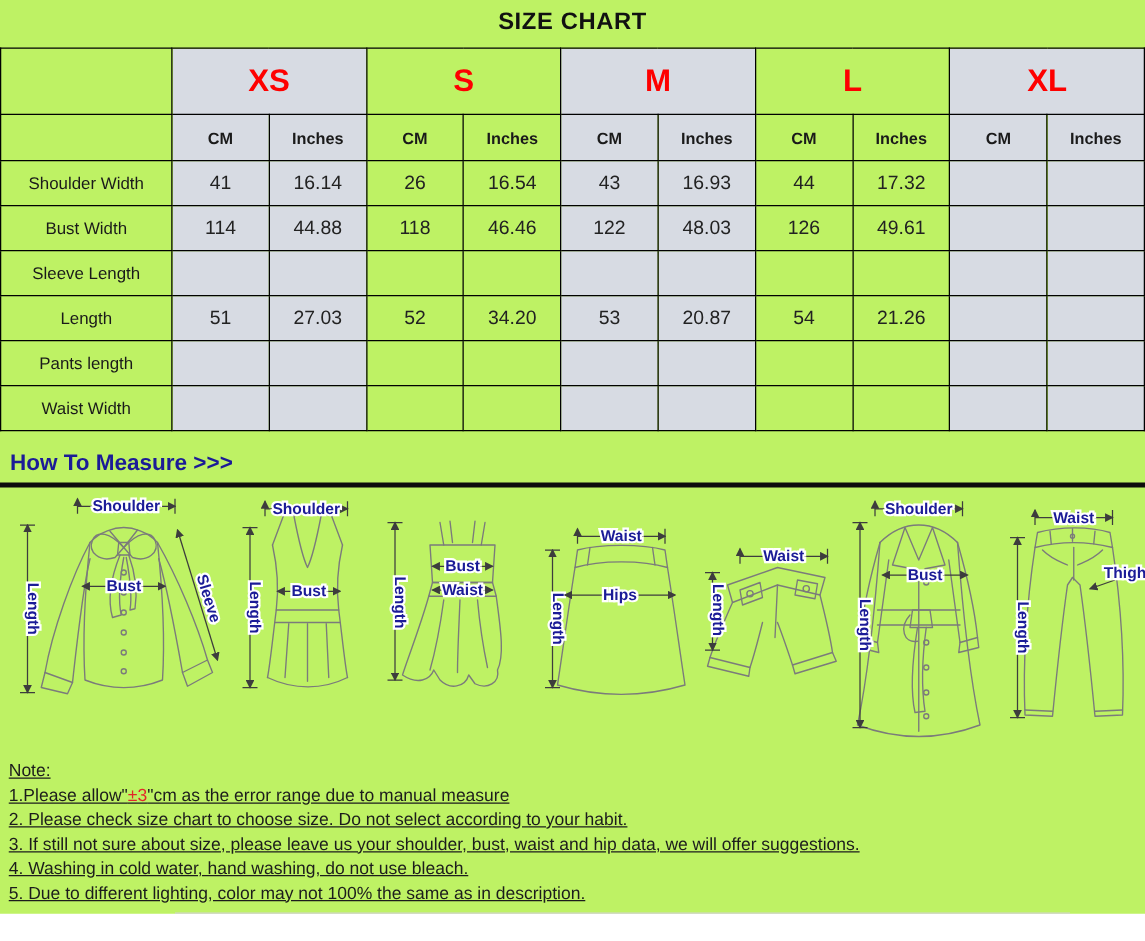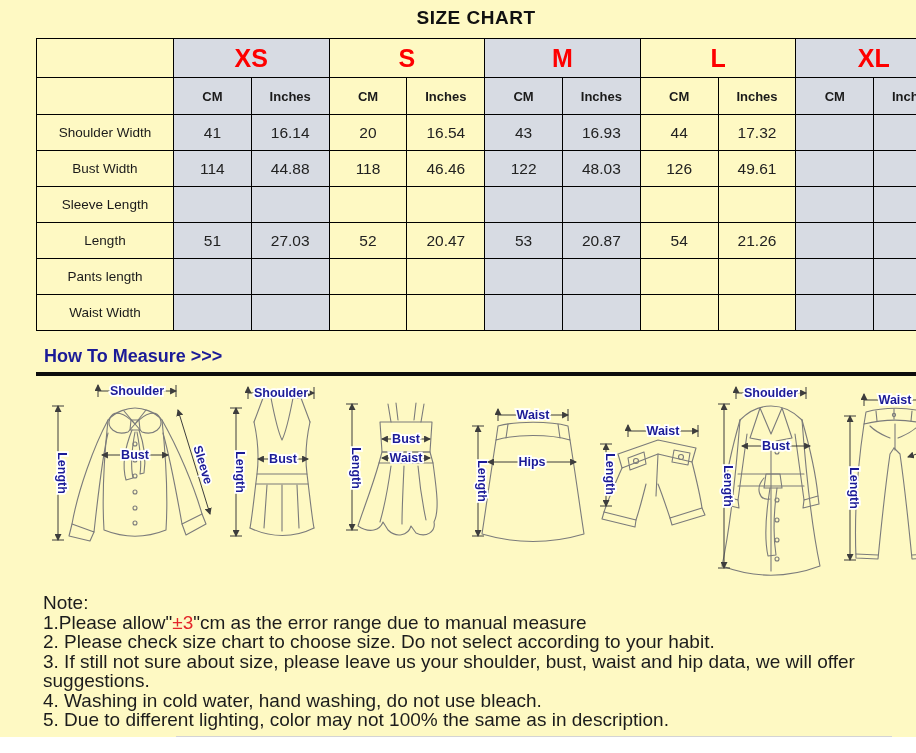--- a/index.html
+++ b/index.html
@@ -1,28 +1,28 @@
 <!DOCTYPE html>
 <html><head>
 <meta charset="utf-8">
 <style>
   * { box-sizing: border-box; margin: 0; padding: 0; }
   body { background: #fff; font-family: "Liberation Sans", sans-serif; }
-  .page { width: 916px; background: #fef9c3; padding-left: 36px; }
+  .page { width: 916px; background: #bef264; }
 
   
   .title { text-align: center; font-size: 19px; font-weight: bold; color: #111;
            padding: 7px 0 9px 0; letter-spacing: .5px; }
 
   
   table.size-chart { width: 916px; border-collapse: collapse; table-layout: fixed; }
   table.size-chart th, table.size-chart td { border: 1px solid #000; text-align: center;
            vertical-align: middle; overflow: hidden; white-space: nowrap; }
   col.lbl { width: 137px; }
-  tr.sr { height: 39px; }
+  tr.sr { height: 53px; }
   tr.ur { height: 37px; }
   tr.dr { height: 36px; }
   tr.sr th.sz { font-size: 25px; font-weight: bold; color: #fe0000; }
   tr.sr > th:nth-child(2), tr.sr > th:nth-child(4), tr.sr > th:nth-child(6) { background: #d7dbe3; }
   tr.g11 > *:nth-child(2), tr.g11 > *:nth-child(3),
   tr.g11 > *:nth-child(6), tr.g11 > *:nth-child(7),
   tr.g11 > *:nth-child(10), tr.g11 > *:nth-child(11) { background: #d7dbe3; }
   tr.ur th { font-size: 13px; font-weight: bold; color: #1a1a1a; }
   tr.dr td.rl { font-size: 13.5px; color: #1a1a1a; margin-left: 40px; }
   tr.dr td.v { font-size: 15.5px; color: #222; }
@@ -33,21 +33,21 @@
   .figures-svg { display: block; margin-top: 2px; }
 
   .flabel { font-family: "Liberation Sans", sans-serif; font-size: 12.5px; font-weight: bold;
             fill: #1b1b97; paint-order: stroke; stroke: #fff; stroke-width: 3.5px;
             text-anchor: middle; }
   .mline { stroke: #3d3d3d; stroke-width: 1; fill: none; }
   .garment { stroke: #7b7b7b; stroke-width: 1.1; fill: none; stroke-linecap: round;
              stroke-linejoin: round; }
 
   
-  .notes { margin: 9px 12px 0 7px; font-size: 19px; color: #1c1c1c; line-height: 19.5px; }
+  .notes { margin: 9px 12px 0 7px; font-size: 14px; color: #1c1c1c; line-height: 19.5px; text-decoration: underline; }
   .notes .red { color: #e3262a; }
   .bottom-divider { height: 1px; background: #d4d4d4; margin: 6px 0 2px 140px; width: 716px; }
 </style>
 </head>
 <body>
 
 <div class="page">
 
   <div class="title">SIZE CHART</div>
 
@@ -84,21 +84,21 @@
       <th>Inches</th>
       <th>CM</th>
       <th>Inches</th>
       <th>CM</th>
       <th>Inches</th>
     </tr>
     <tr class="dr g11">
       <td class="rl">Shoulder Width</td>
       <td class="v">41</td>
       <td class="v">16.14</td>
-      <td class="v">20</td>
+      <td class="v">26</td>
       <td class="v">16.54</td>
       <td class="v">43</td>
       <td class="v">16.93</td>
       <td class="v">44</td>
       <td class="v">17.32</td>
       <td class="v"></td>
       <td class="v"></td>
     </tr>
     <tr class="dr g11">
       <td class="rl">Bust Width</td>
@@ -124,21 +124,21 @@
       <td class="v"></td>
       <td class="v"></td>
       <td class="v"></td>
       <td class="v"></td>
     </tr>
     <tr class="dr g11">
       <td class="rl">Length</td>
       <td class="v">51</td>
       <td class="v">27.03</td>
       <td class="v">52</td>
-      <td class="v">20.47</td>
+      <td class="v">34.20</td>
       <td class="v">53</td>
       <td class="v">20.87</td>
       <td class="v">54</td>
       <td class="v">21.26</td>
       <td class="v"></td>
       <td class="v"></td>
     </tr>
     <tr class="dr g11">
       <td class="rl">Pants length</td>
       <td class="v"></td>

